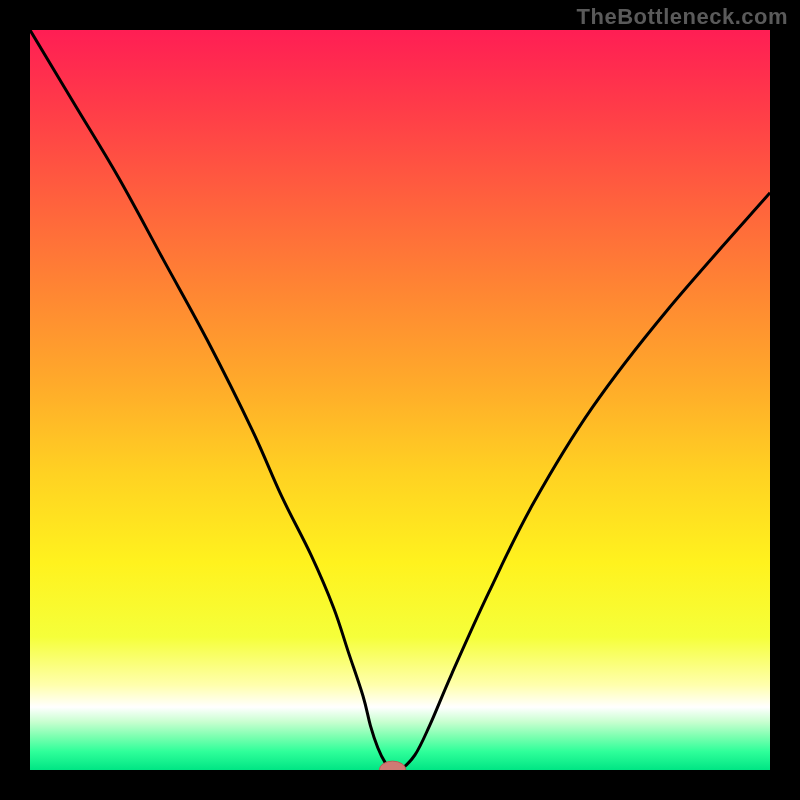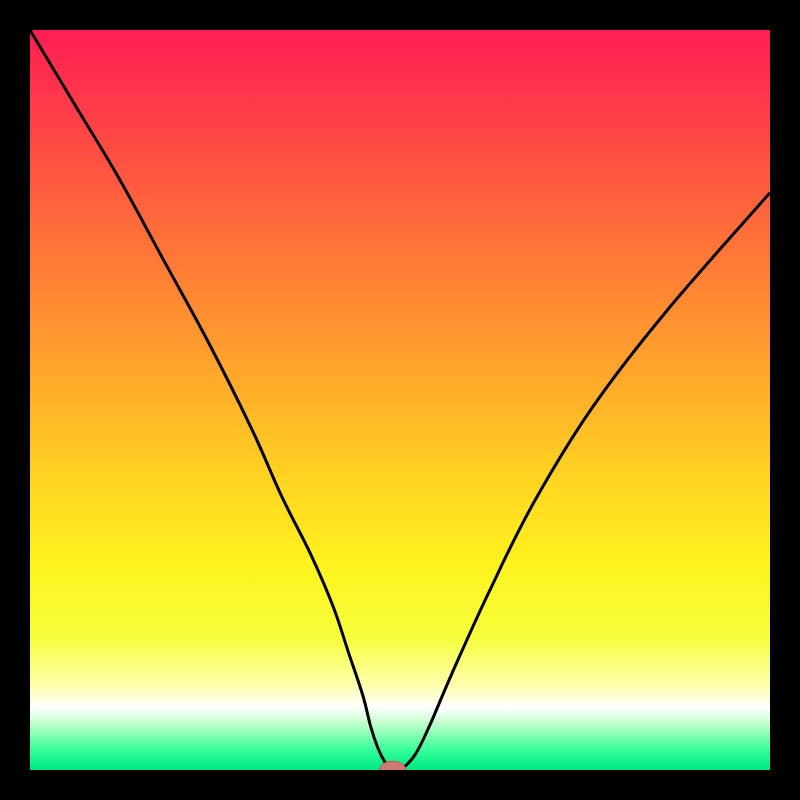--- a/index.html
+++ b/index.html
@@ -36,20 +36,21 @@
     overflow: hidden;
   }
   .plot-area svg {
     display: block;
   }
 </style>
 </head>
 <body>
 
 <div class="frame">
+  <div class="watermark">TheBottleneck.com</div>
 
   <div class="plot-area">
     <svg id="plot-svg" width="740" height="740" viewBox="0 0 740 740">
       <defs>
         <linearGradient id="bg-grad" x1="0" y1="0" x2="0" y2="1">
             <stop offset="0.00%" stop-color="#ff1e54"></stop>
             <stop offset="10.00%" stop-color="#ff3a49"></stop>
             <stop offset="22.00%" stop-color="#ff5e3e"></stop>
             <stop offset="35.00%" stop-color="#ff8533"></stop>
             <stop offset="48.00%" stop-color="#ffab2a"></stop>

